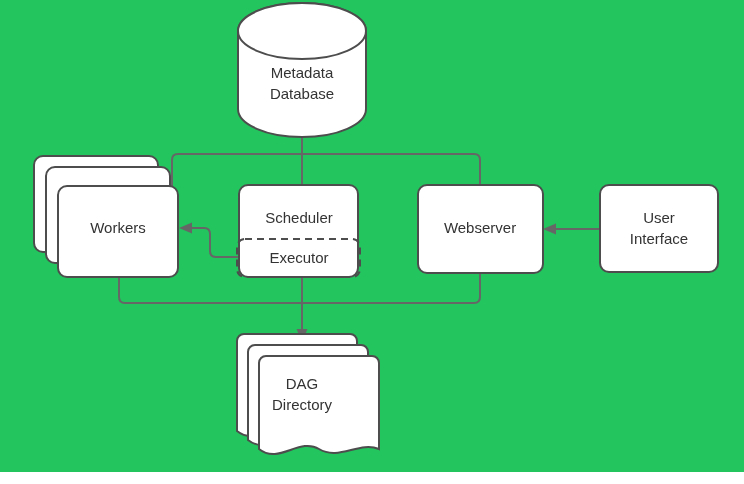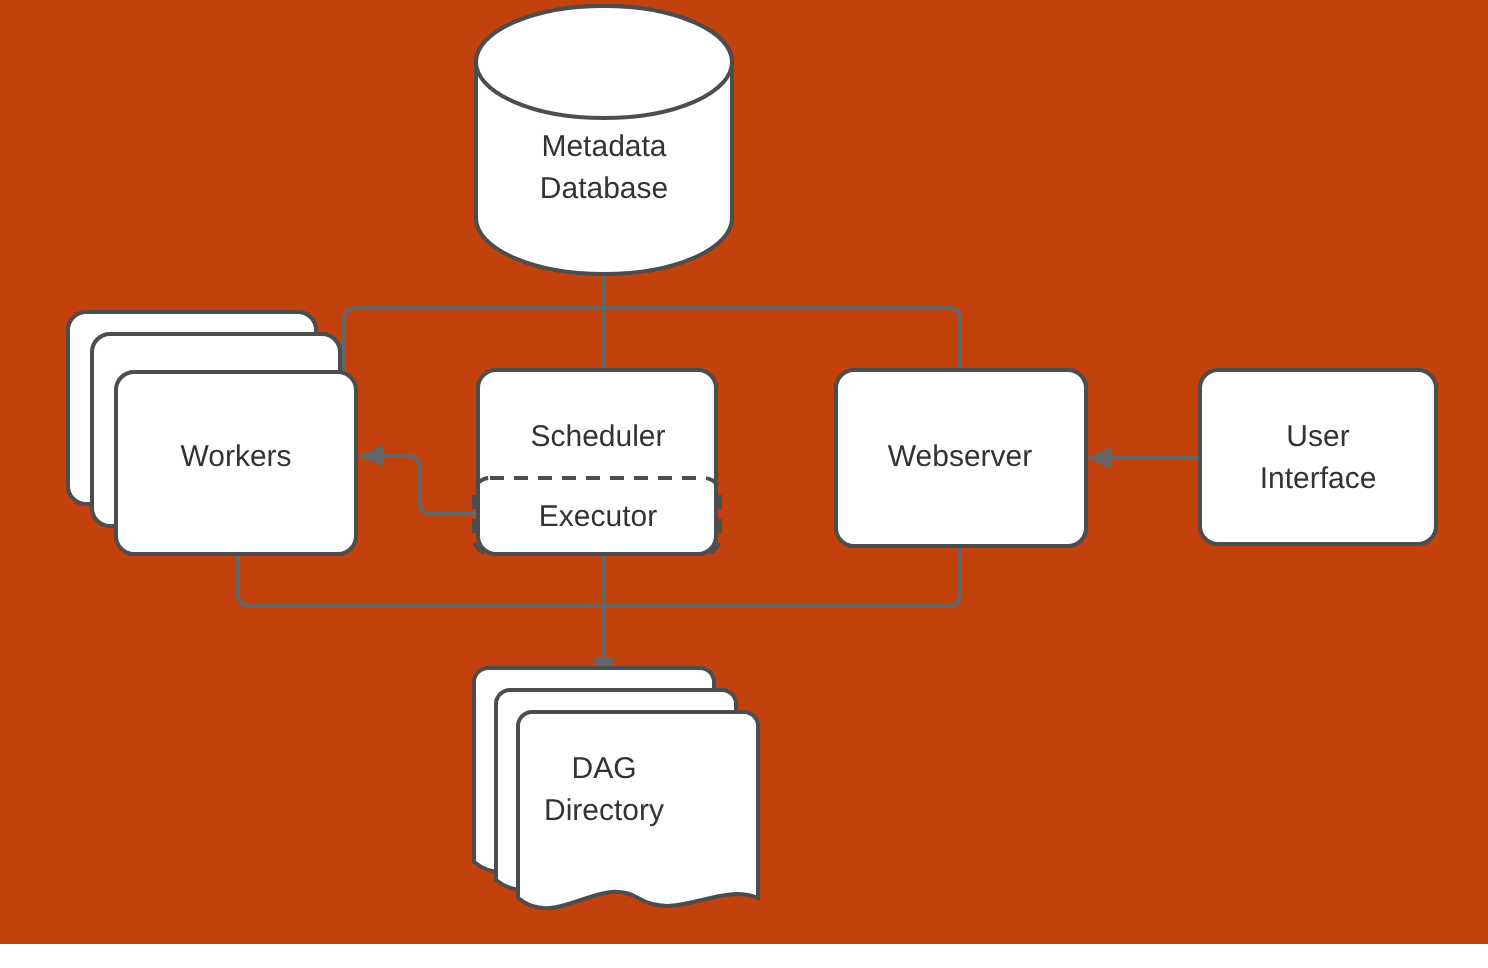--- a/index.html
+++ b/index.html
@@ -10,21 +10,21 @@
   body {
     width: 744px;
     height: 484px;
     font-family: "Liberation Sans", sans-serif;
     overflow: hidden;
   }
   #diagram-root {
     position: relative;
     width: 744px;
     height: 472px;
-    background: #c2410c;
+    background: #22c55e;
   }
   svg#diagram-svg {
     position: absolute;
     top: 0;
     left: 0;
     width: 744px;
     height: 484px;
   }
   .node-shape {
     fill: #ffffff;

